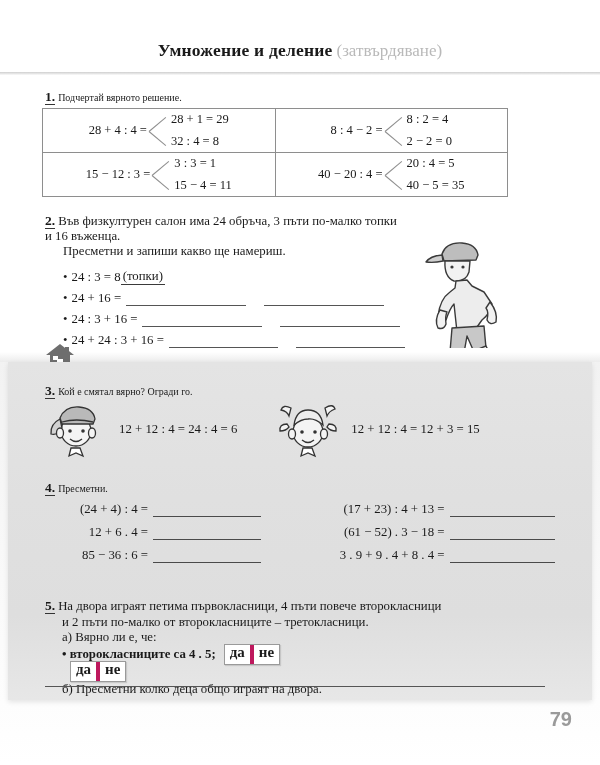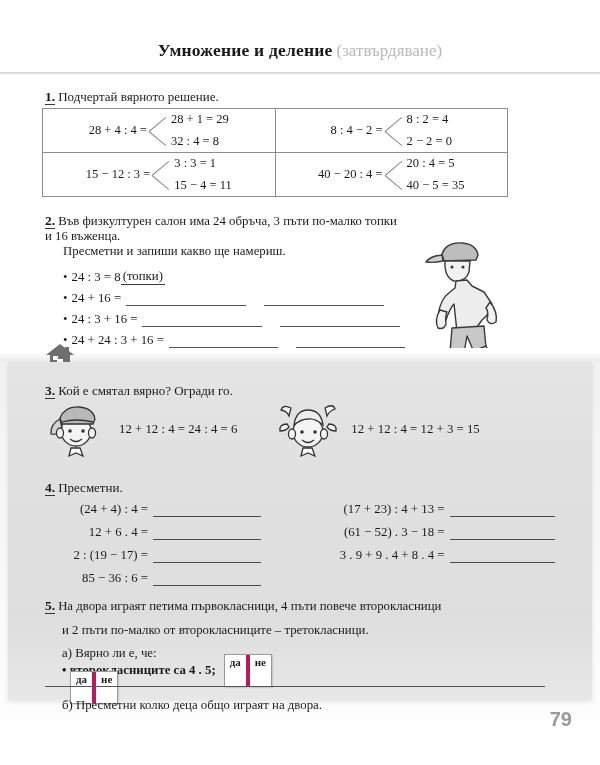--- a/index.html
+++ b/index.html
@@ -63,21 +63,21 @@
   }
 
   
   .exnum {
     font-weight: bold;
     font-size: 13.5px;
     border-bottom: 1.3px solid #333;
     padding-bottom: 0px;
     margin-right: 3px;
   }
-  .extext { font-size: 13px; }
+  .extext { font-size: 10px; }
 
   .ex1 { position: absolute; left: 45px; top: 87px; }
   .table1 {
     position: absolute;
     left: 42px; top: 108px;
     width: 466px;
     border-collapse: collapse;
     border: 1px solid #8e8e8e;
     table-layout: fixed;
   }
@@ -189,39 +189,39 @@
     border-bottom: 1.1px solid #4a4a4a;
     height: 14px;
     margin-left: 5px;
   }
   .col.left .eq-blank { width: 108px; }
   .col.right .eq-blank { width: 105px; }
 
   
   .ex5 { position: absolute; left: 45px; top: 598px; width: 500px; }
   .ex5 .body { font-size: 12.8px; line-height: 15.5px; }
-  .ex5 .indent { padding-left: 17px; margin-top: 8px; }
+  .ex5 .indent { padding-left: 17px; }
   .yn-line {
     display: flex;
     align-items: center;
     padding-left: 17px;
     font-size: 12.8px;
     height: 17px;
     font-weight: bold;
   }
   .ynbox {
     display: inline-flex;
     margin-left: 8px;
     background: #fff;
     border: 1px solid #9a9a9a;
     box-shadow: 1px 1px 1px rgba(0,0,0,.12);
   }
   .ynbox span {
-    font-size: 11px;
-    padding: 0px 5px 17px 5px;
+    font-size: 15px;
+    padding: 0px 5px 5px 5px;
     line-height: 14px;
   }
   .ynbox span + span { border-left: 4px solid #be185d; }
   .answer-rule {
     position: absolute;
     left: 45px; top: 686px;
     width: 500px; height: 1.2px;
     background: #555;
   }
 
@@ -434,24 +434,20 @@
     <div class="col left">
       <div class="eq-row">
         <span class="eq-lbl">(24 + 4) : 4 =</span>
         <span class="eq-blank"></span>
       </div>
       <div class="eq-row">
         <span class="eq-lbl">12 + 6 . 4 =</span>
         <span class="eq-blank"></span>
       </div>
       <div class="eq-row">
-        <span class="eq-lbl">2 : (19 − 17) =</span>
-        <span class="eq-blank"></span>
-      </div>
-      <div class="eq-row">
         <span class="eq-lbl">85 − 36 : 6 =</span>
         <span class="eq-blank"></span>
       </div>
     </div>
     <div class="col right">
       <div class="eq-row">
         <span class="eq-lbl">(17 + 23) : 4 + 13 =</span>
         <span class="eq-blank"></span>
       </div>
       <div class="eq-row">

